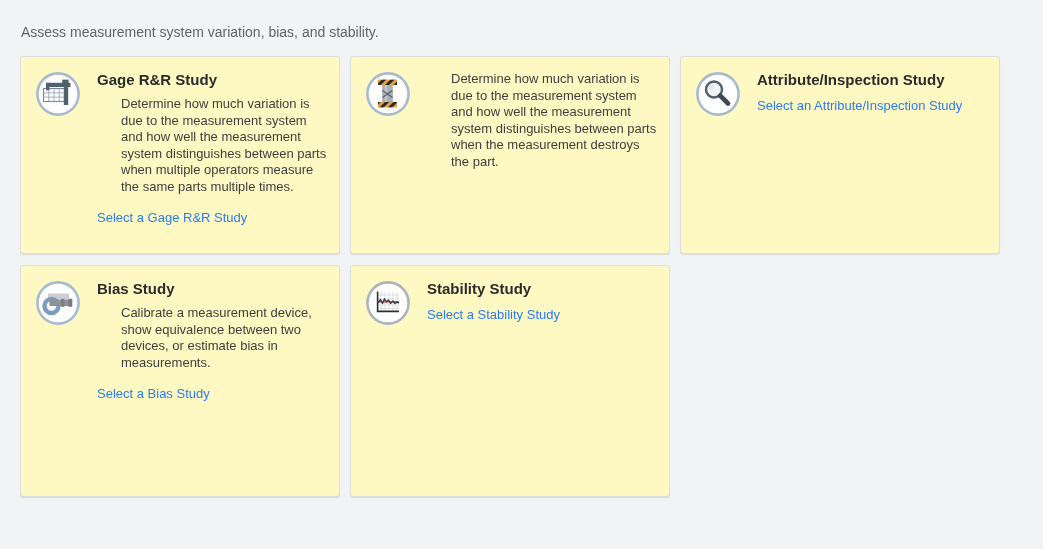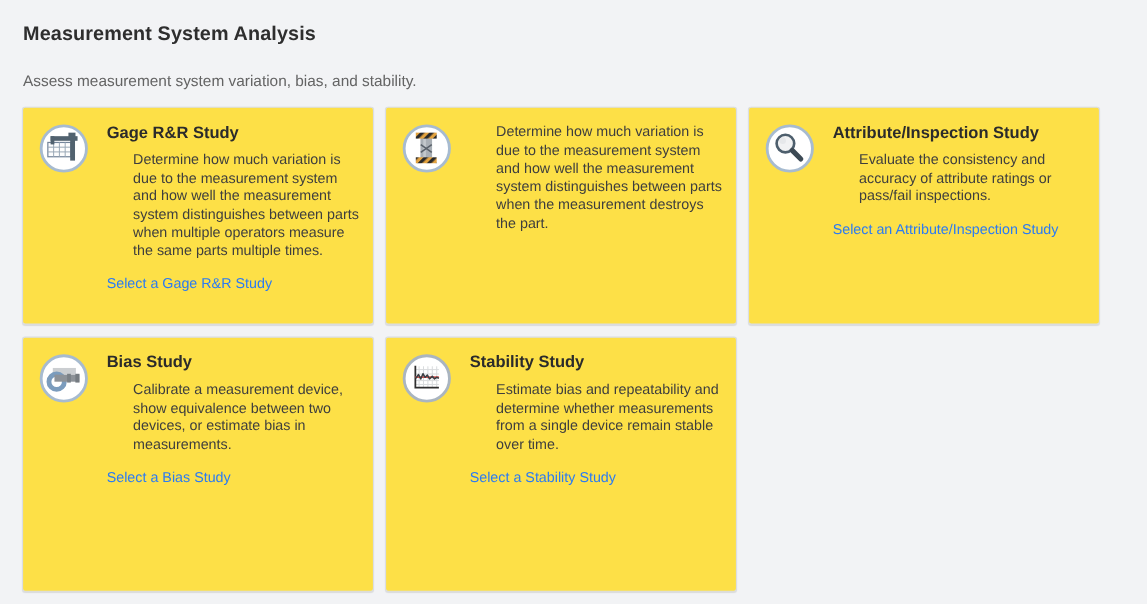--- a/index.html
+++ b/index.html
@@ -23,21 +23,21 @@
   }
   .cards {
     margin: 16px 0 0 20px;
     width: 980px;
     display: grid;
     grid-template-columns: repeat(3, 320px);
     column-gap: 10px;
     row-gap: 11px;
   }
   .card {
-    background: #fde047;
+    background: #fef9c3;
     border: 1px solid #dbdee2;
     border-radius: 3px;
     box-shadow: 0 1px 1px rgba(0,0,0,0.10);
     height: 198px;
     padding: 13px 8px 13px 14px;
     display: flex;
     align-items: flex-start;
   }
   .card.tall { height: 232px; }
   .card-icon {
@@ -65,21 +65,20 @@
     font-weight: 400;
     color: #2b7bf3;
     text-decoration: none;
     cursor: pointer;
   }
 </style>
 </head>
 <body>
 
 <div class="page-header">
-  <div class="page-title">Measurement System Analysis</div>
   <div class="page-subtitle">Assess measurement system variation, bias, and stability.</div>
 </div>
 
 <div class="cards">
 
   <div class="card">
     <svg class="card-icon" viewBox="0 0 46 46">
       <circle cx="23" cy="23" r="20.6" fill="#ffffff" stroke="#a7bbd0" stroke-width="2.6"></circle>
       <rect x="8.5" y="17.5" width="21" height="13" fill="#fdfdfd" stroke="#74859a" stroke-width="1.1"></rect>
       <path d="M8.5 21.8 H29.5 M8.5 26.1 H29.5 M13.75 17.5 V30.5 M19 17.5 V30.5 M24.25 17.5 V30.5" stroke="#9aa8b6" stroke-width="0.9" fill="none"></path>
@@ -117,21 +116,20 @@
 
   <div class="card">
     <svg class="card-icon" viewBox="0 0 46 46">
       <circle cx="23" cy="23" r="20.6" fill="#ffffff" stroke="#a7bbd0" stroke-width="2.6"></circle>
       <circle cx="19" cy="18.5" r="8" fill="#f1f2f3" stroke="#4e5f6d" stroke-width="2.4"></circle>
       <circle cx="16.5" cy="16" r="3" fill="#e6e8ea"></circle>
       <line x1="25.2" y1="24.7" x2="33" y2="32.5" stroke="#3d4a55" stroke-width="4.6" stroke-linecap="round"></line>
     </svg>
     <div class="card-body">
       <div class="card-title">Attribute/Inspection Study</div>
-      <div class="card-desc">Evaluate the consistency and accuracy of attribute ratings or pass/fail inspections.</div>
       <a class="card-link">Select an Attribute/Inspection Study</a>
     </div>
   </div>
 
   <div class="card tall">
     <svg class="card-icon" viewBox="0 0 46 46">
       <circle cx="23" cy="23" r="20.6" fill="#ffffff" stroke="#a7bbd0" stroke-width="2.6"></circle>
       <rect x="13" y="13.5" width="21" height="6" fill="#cbced1"></rect>
       <circle cx="16.5" cy="26" r="7" fill="none" stroke="#7b9cbd" stroke-width="4.4"></circle>
       <rect x="14.5" y="19.6" width="22.5" height="6.4" fill="#8d9298"></rect>
@@ -149,18 +147,17 @@
     <svg class="card-icon" viewBox="0 0 46 46">
       <circle cx="23" cy="23" r="20.6" fill="#ffffff" stroke="#aab5c0" stroke-width="2.6"></circle>
       <path d="M16 12 V31.5 M20 12 V31.5 M24 12 V31.5 M28 12 V31.5 M32 12 V31.5" stroke="#d8dbdd" stroke-width="0.9" fill="none"></path>
       <path d="M12.5 15 H34 M12.5 19 H34 M12.5 25 H34 M12.5 28.5 H34" stroke="#d8dbdd" stroke-width="0.9" fill="none"></path>
       <path d="M12.6 11.5 V31.4 H34" stroke="#2f2f2f" stroke-width="1.6" fill="none"></path>
       <line x1="12.6" y1="21.8" x2="34" y2="21.8" stroke="#d9534f" stroke-width="1.5"></line>
       <polyline points="13,23 15.5,19.5 17.5,23.5 19.5,18.8 21.5,22 23.5,20 25.5,23.5 28,21 30,23.5 32,22 34,23" fill="none" stroke="#3a3f44" stroke-width="1.4" stroke-linejoin="round"></polyline>
     </svg>
     <div class="card-body">
       <div class="card-title">Stability Study</div>
-      <div class="card-desc">Estimate bias and repeatability and determine whether measurements from a single device remain stable over time.</div>
       <a class="card-link">Select a Stability Study</a>
     </div>
   </div>
 
 </div>
 
 </body></html>

